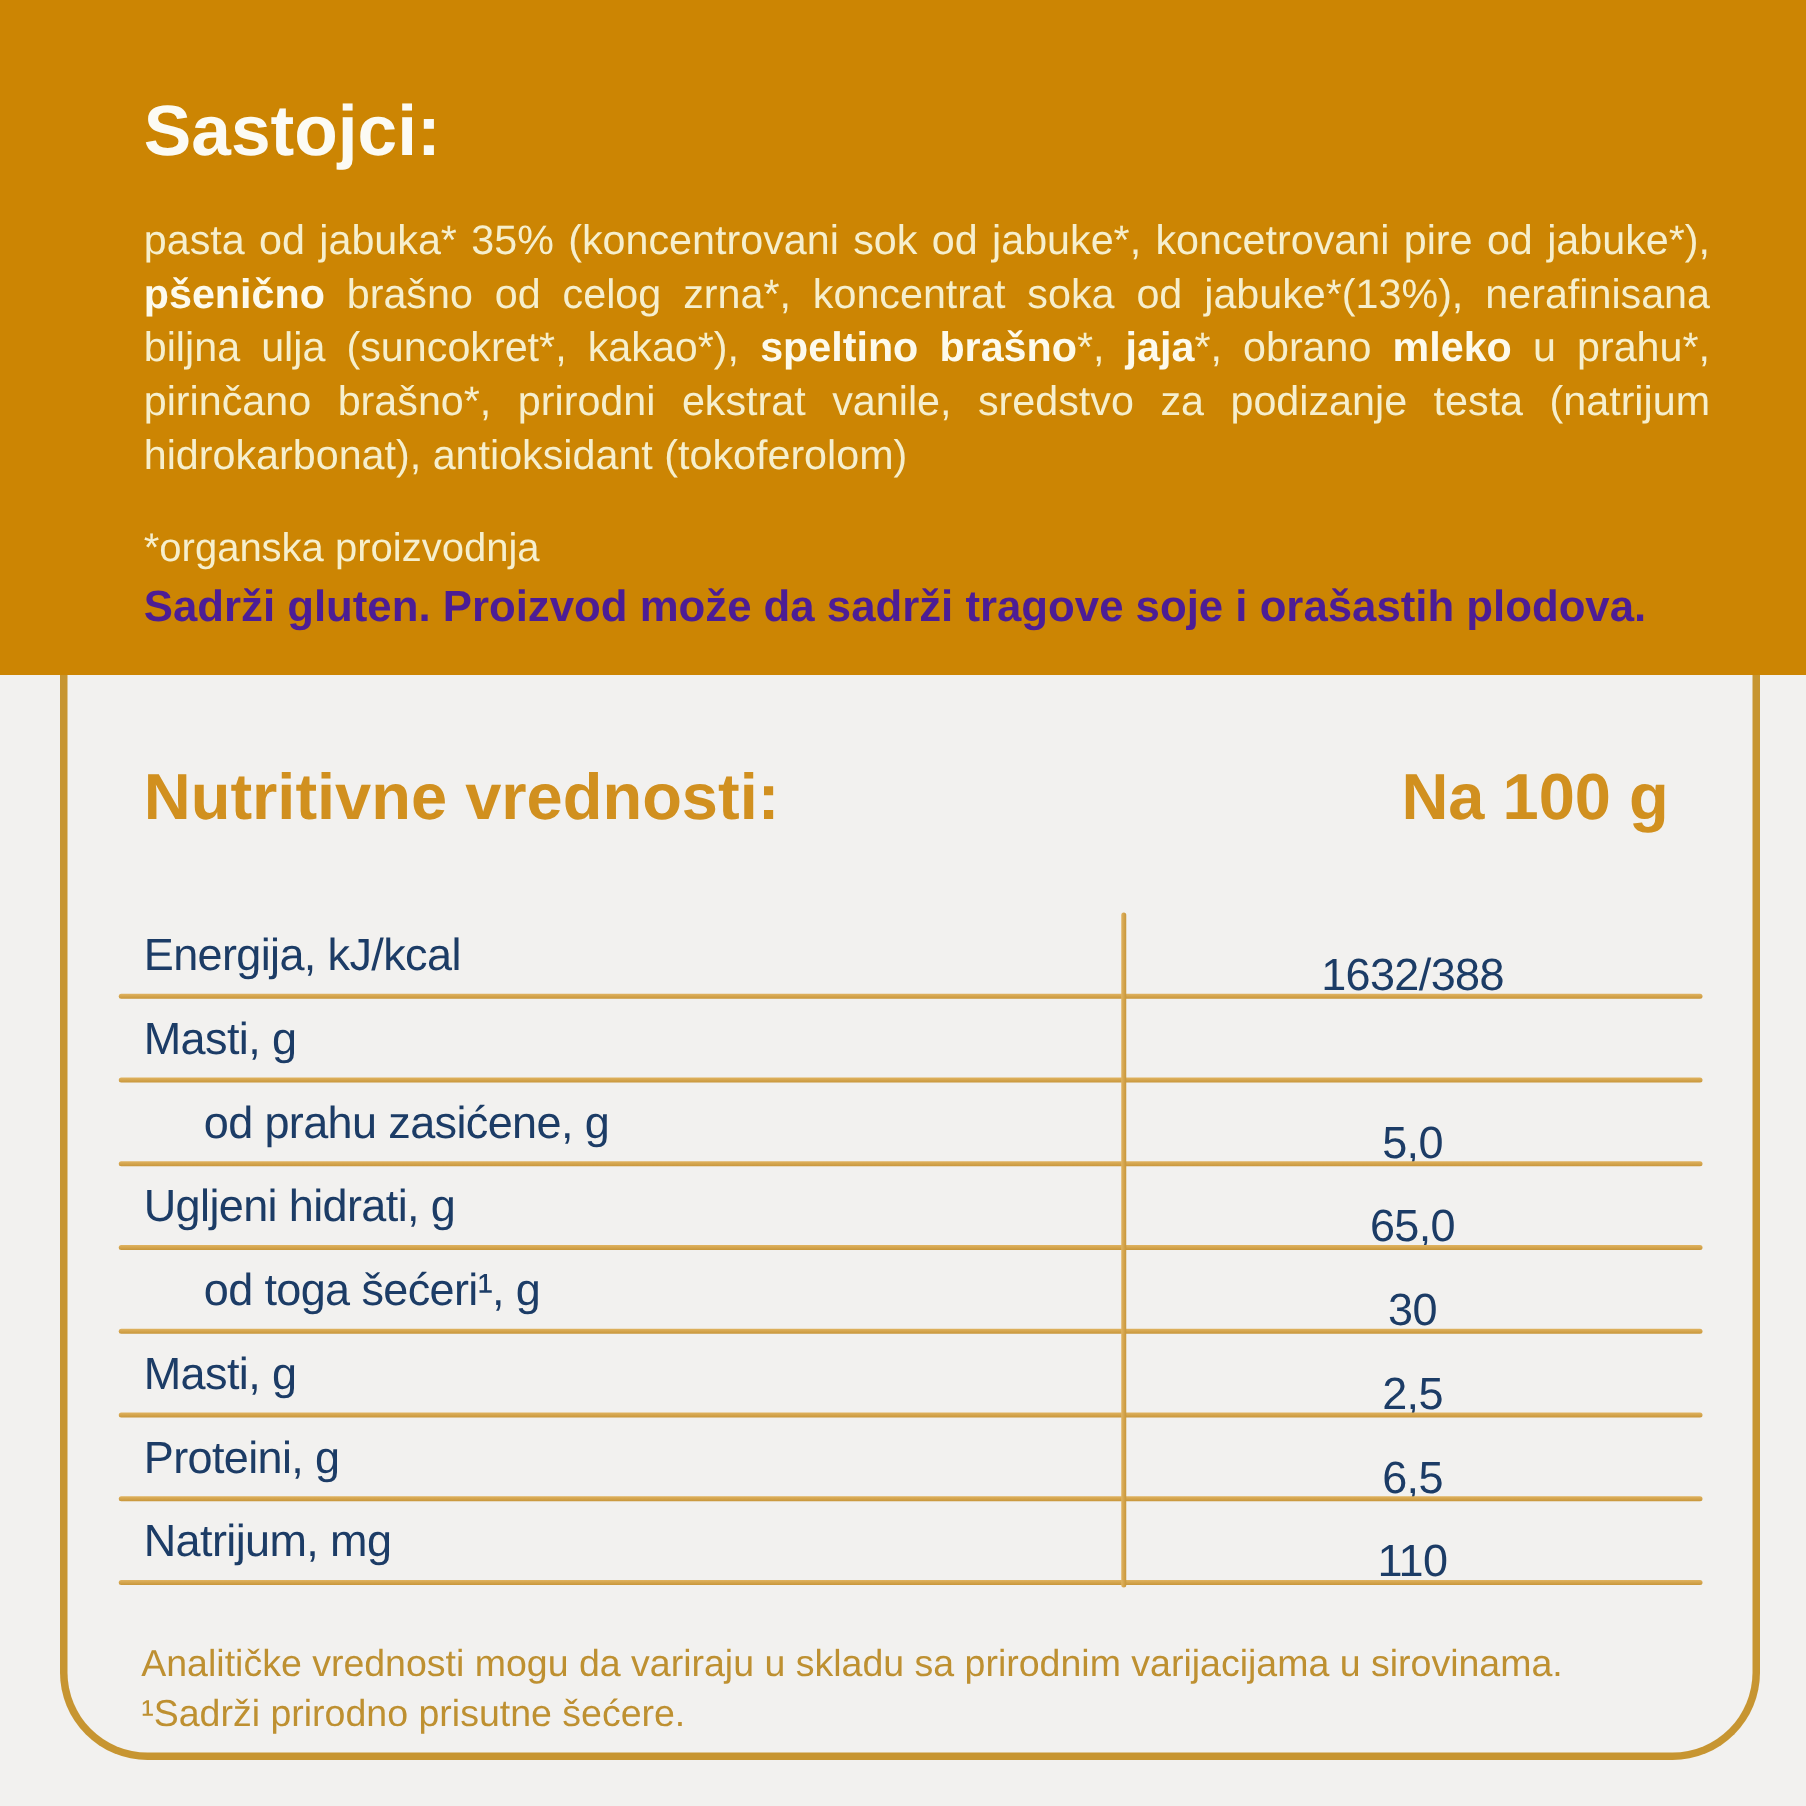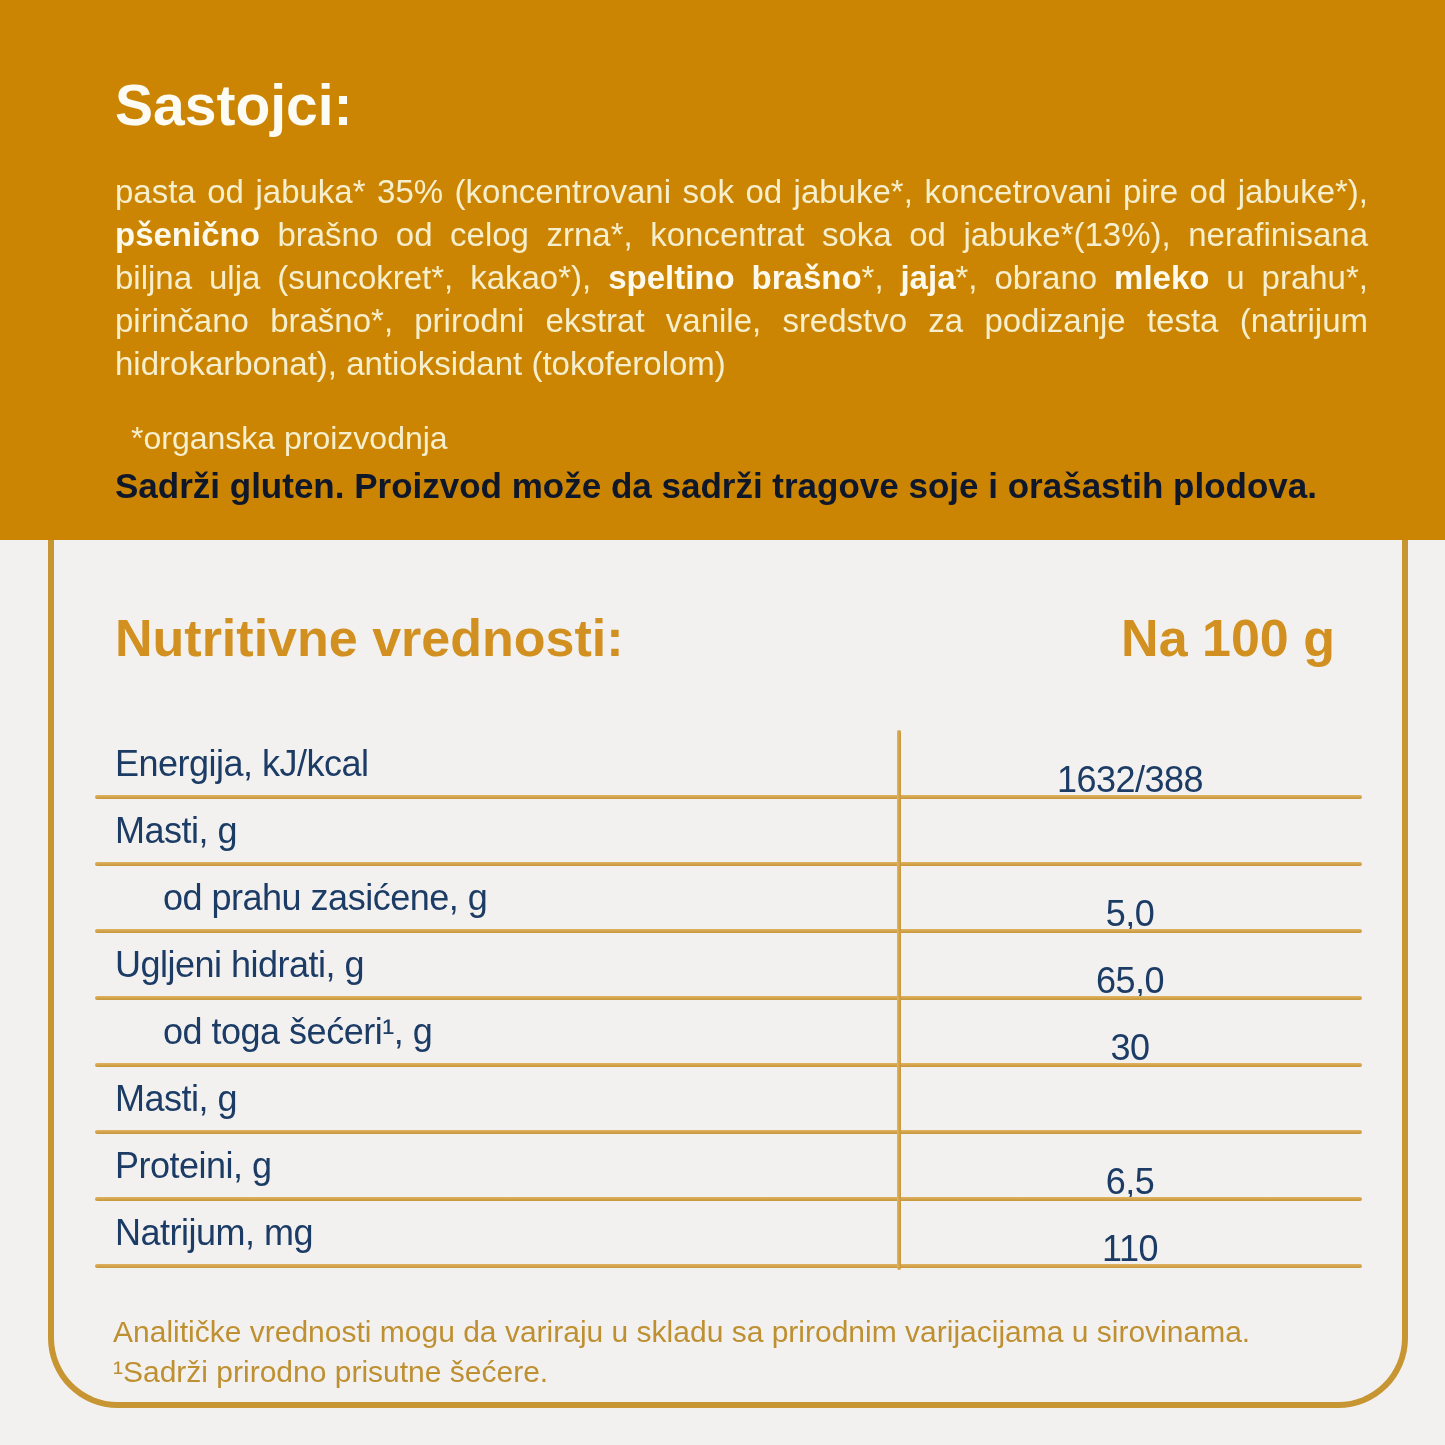--- a/index.html
+++ b/index.html
@@ -32,26 +32,26 @@
     letter-spacing:0;
     text-align:center;
   }
   .ingredients{
     position:absolute;left:115px;top:170px;width:1253px;
     font-size:33px;line-height:43px;color:var(--cream);
     text-align:justify;
   }
   .ingredients b{color:var(--cream-bright);font-weight:700;}
   .organic-note{
-    position:absolute;left:131px;top:420px;
+    position:absolute;left:115px;top:420px;
     font-size:32px;color:var(--cream);
   }
   .allergen-note{
     position:absolute;left:115px;top:466px;
-    font-size:35px;font-weight:700;color:#0f172a;
+    font-size:35px;font-weight:700;color:#4c1d95;
   }
   
   .card{
     position:absolute;left:48px;top:540px;width:1360px;height:868px;
     border-left:6px solid var(--card-border);
     border-right:6px solid var(--card-border);
     border-bottom:6px solid var(--card-border);
     border-top:none;
     border-radius:0 0 70px 70px;
     background:transparent;
@@ -134,20 +134,21 @@
     <div class="t-row">
       <div class="t-label">Ugljeni hidrati, g</div>
       <div class="t-value">65,0</div>
     </div>
     <div class="t-row indent">
       <div class="t-label">od toga šećeri¹, g</div>
       <div class="t-value">30</div>
     </div>
     <div class="t-row">
       <div class="t-label">Masti, g</div>
+      <div class="t-value">2,5</div>
     </div>
     <div class="t-row">
       <div class="t-label">Proteini, g</div>
       <div class="t-value">6,5</div>
     </div>
     <div class="t-row">
       <div class="t-label">Natrijum, mg</div>
       <div class="t-value">110</div>
     </div>
   </div>

